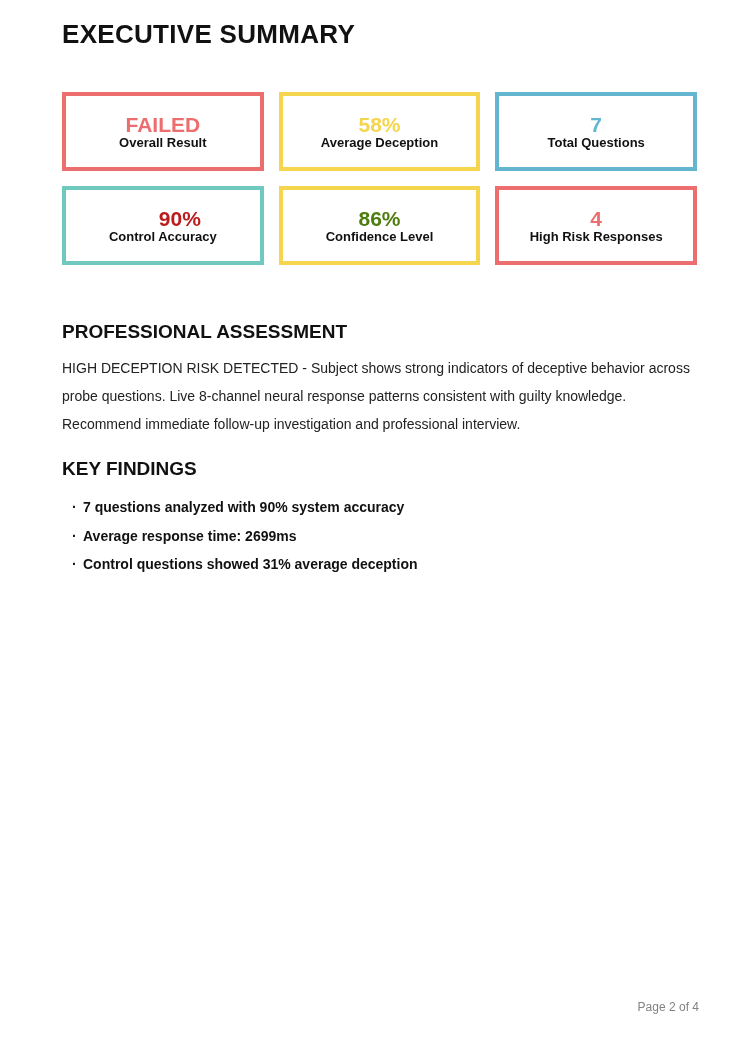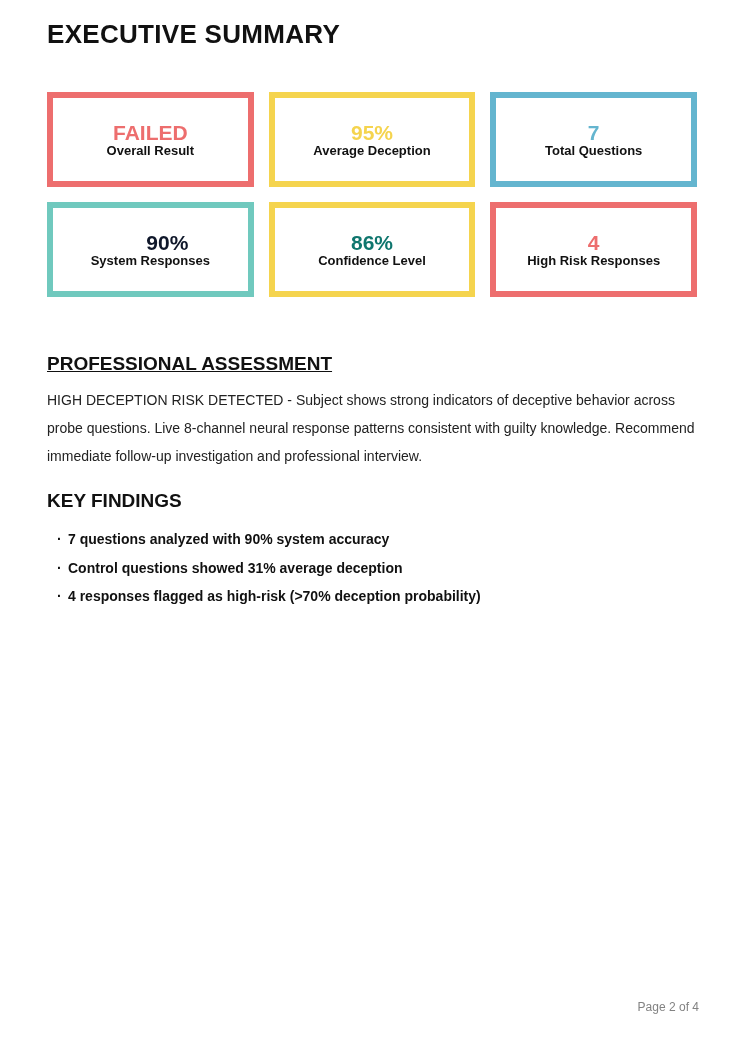--- a/index.html
+++ b/index.html
@@ -9,43 +9,43 @@
   }
   body {
     width: 743px;
     height: 1044px;
     position: relative;
     font-family: "Liberation Sans", sans-serif;
     color: #111111;
     overflow: hidden;
   }
   .page {
-    padding: 18px 46px 0 47px;
+    padding: 18px 46px 0 62px;
     box-sizing: border-box;
     height: 100%;
     position: relative;
   }
   .page-title {
     font-size: 26px;
     font-weight: bold;
     color: #111111;
     letter-spacing: 0.3px;
     margin: 0;
     line-height: 32px;
   }
   .stat-grid {
     margin-top: 42px;
     display: grid;
     grid-template-columns: repeat(3, 1fr);
     gap: 15px;
   }
   .stat-card {
     box-sizing: border-box;
-    height: 95px;
-    border: 6px solid #f9a8d4;
+    height: 79px;
+    border: 4px solid #f9a8d4;
     background: #ffffff;
     display: flex;
     flex-direction: column;
     align-items: center;
     justify-content: center;
   }
   .stat-value {
     font-size: 21px;
     font-weight: bold;
     line-height: 22px;
@@ -57,21 +57,21 @@
     color: #111111;
     line-height: 14px;
   }
   .section-heading {
     font-size: 19px;
     font-weight: bold;
     color: #111111;
     margin: 0;
     line-height: 24px;
   }
-  .assessment-heading { margin-top: 55px; text-decoration: underline; }
+  .assessment-heading { margin-top: 55px; }
   .assessment-body {
     margin: 10px 0 16px 0;
     font-size: 14px;
     font-weight: normal;
     color: #222222;
     line-height: 28px;
   }
   .findings-heading { margin-top: 19px; }
   .findings-list {
     list-style: none;
@@ -105,46 +105,46 @@
 <div class="page">
 
   <h1 class="page-title">EXECUTIVE SUMMARY</h1>
 
   <div class="stat-grid">
     <div class="stat-card" style="border-color: rgb(237, 110, 110);">
       <div class="stat-value" style="color: rgb(237, 110, 110);">FAILED</div>
       <div class="stat-label">Overall Result</div>
     </div>
     <div class="stat-card" style="border-color: rgb(245, 212, 78);">
-      <div class="stat-value" style="color: rgb(245, 212, 78);">95%</div>
+      <div class="stat-value" style="color: rgb(245, 212, 78);">58%</div>
       <div class="stat-label">Average Deception</div>
     </div>
     <div class="stat-card" style="border-color: rgb(100, 181, 207);">
       <div class="stat-value" style="color: rgb(100, 181, 207);">7</div>
       <div class="stat-label">Total Questions</div>
     </div>
     <div class="stat-card" style="border-color: rgb(112, 201, 190);">
-      <div class="stat-value" style="color: #0f172a; margin-left: 34px;">90%</div>
-      <div class="stat-label">System Responses</div>
+      <div class="stat-value" style="color: #b91c1c; margin-left: 34px;">90%</div>
+      <div class="stat-label">Control Accuracy</div>
     </div>
     <div class="stat-card" style="border-color: rgb(245, 212, 78);">
-      <div class="stat-value" style="color: #0f766e;">86%</div>
+      <div class="stat-value" style="color: #4d7c0f;">86%</div>
       <div class="stat-label">Confidence Level</div>
     </div>
     <div class="stat-card" style="border-color: rgb(237, 110, 110);">
       <div class="stat-value" style="color: rgb(237, 110, 110);">4</div>
       <div class="stat-label">High Risk Responses</div>
     </div>
   </div>
 
   <h2 class="section-heading assessment-heading">PROFESSIONAL ASSESSMENT</h2>
   <p class="assessment-body">HIGH DECEPTION RISK DETECTED - Subject shows strong indicators of deceptive behavior across probe questions. Live 8-channel neural response patterns consistent with guilty knowledge. Recommend immediate follow-up investigation and professional interview.</p>
 
   <h2 class="section-heading findings-heading">KEY FINDINGS</h2>
   <ul class="findings-list">
     <li>7 questions analyzed with 90% system accuracy</li>
+    <li>Average response time: 2699ms</li>
     <li>Control questions showed 31% average deception</li>
-    <li>4 responses flagged as high-risk (&gt;70% deception probability)</li>
   </ul>
 
   <div class="page-footer">Page 2 of 4</div>
 
 </div>
 
 </body></html>

